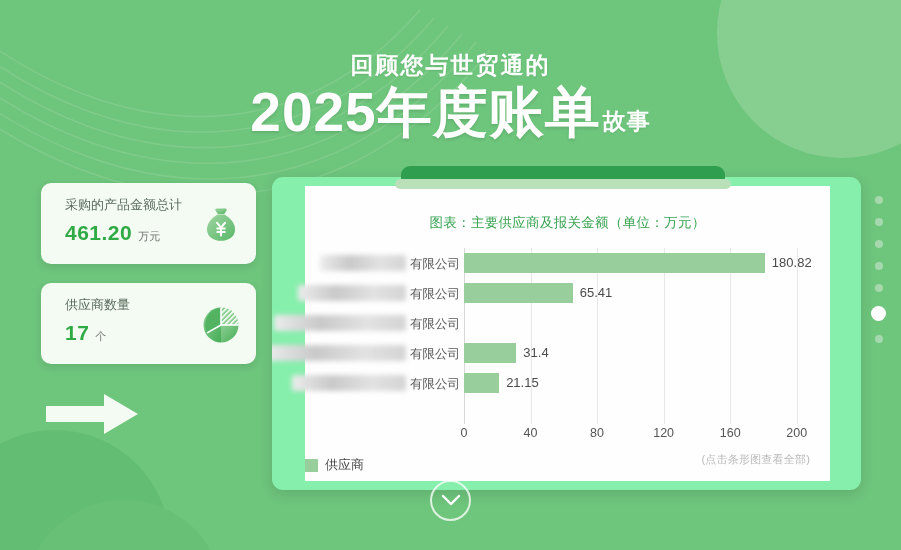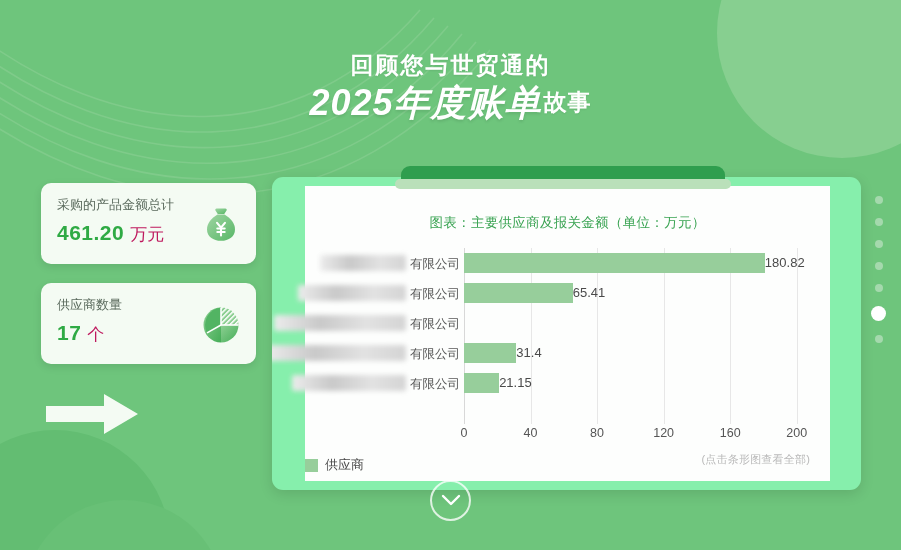--- a/index.html
+++ b/index.html
@@ -36,46 +36,46 @@
   }
   .title-line1 {
     font-size:23px; font-weight:bold; letter-spacing:2px;
     line-height:1.2; text-shadow:0 1px 2px rgba(0,0,0,.08);
   }
   .title-line2 {
     margin-top:5px; display:flex; align-items:flex-end;
     justify-content:center; gap:2px;
   }
   .title-big {
-    font-size:36px; font-weight:bold; letter-spacing:1px;
-    line-height:1; font-style:italic;
+    font-size:55px; font-weight:bold; letter-spacing:1px;
+    line-height:1; 
     text-shadow:0 2px 3px rgba(0,0,0,.10);
   }
   .title-suffix {
     font-size:23px; font-weight:bold; letter-spacing:1px;
     padding-bottom:3px; text-shadow:0 1px 2px rgba(0,0,0,.08);
   }
 
   
   .stat-card {
     position:absolute; z-index:5;
     width:215px; height:81px;
     background:#f4fbf3;
     border-radius:10px;
     box-shadow:0 3px 9px rgba(0,0,0,.10);
-    padding:12px 14px 0 16px;
+    padding:12px 14px 0 24px;
     display:flex; justify-content:space-between;
   }
   #stat-card-amount { left:41px; top:183px; }
   #stat-card-suppliers { left:41px; top:283px; }
   .stat-text { display:flex; flex-direction:column; }
   .stat-label { font-size:13px; color:#5a6a5d; line-height:1.5; }
   .stat-valrow { display:flex; align-items:baseline; gap:6px; margin-top:6px; }
   .stat-value { font-size:21px; font-weight:bold; color:#2faa44; letter-spacing:.5px; }
-  .stat-unit { font-size:17px; color:#be185d; }
+  .stat-unit { font-size:11px; color:#737373; }
   .stat-icon { width:42px; height:42px; margin-top:9px; flex:0 0 auto; }
 
   
   #arrow-forward { position:absolute; left:46px; top:392px; z-index:5; }
 
   
   #chart-panel {
     position:absolute; left:272px; top:177px; z-index:5;
     width:589px; height:313px;
     background:#86efac;
@@ -120,21 +120,21 @@
     position:relative; font-size:12.5px; color:#595959;
     line-height:18px; padding-left:2px;
   }
   .bar-area { position:relative; flex:1 1 auto; height:30px; }
   .bar {
     position:absolute; left:0; top:5px; height:20px;
     background:#97ce9b;
   }
   .bar-value {
     position:absolute; top:5px; height:20px; line-height:20px;
-    font-size:13px; color:#4a4a4a; white-space:nowrap;
+    font-size:13px; color:#4a4a4a; padding-left:7px; white-space:nowrap;
   }
   .gridlines { position:absolute; left:159px; right:0; top:0; bottom:0; }
   .gridline { position:absolute; top:0; bottom:0; width:1px; background:#e7e7e7; }
   .gridline.axis0 { background:#d8d8d8; }
 
   .axis-row {
     position:relative; margin-left:159px;
     height:22px; margin-top:2px;
   }
   .tick {

